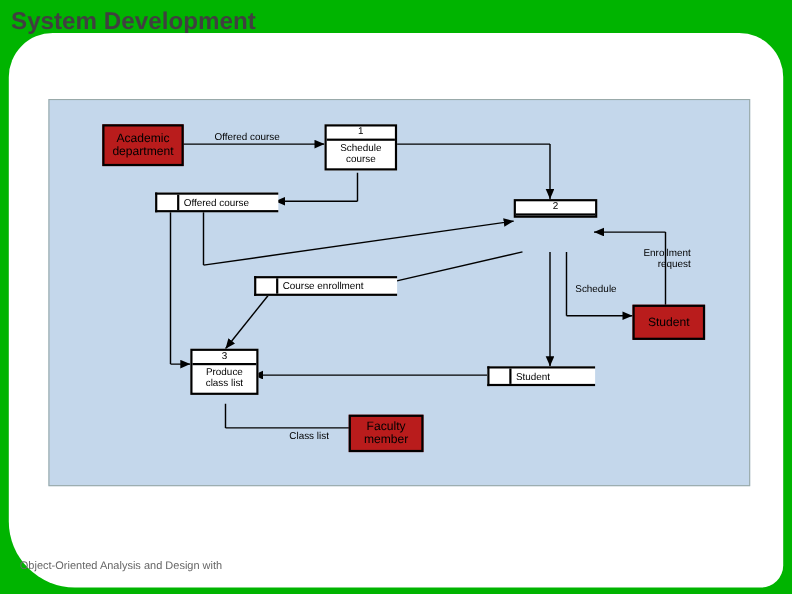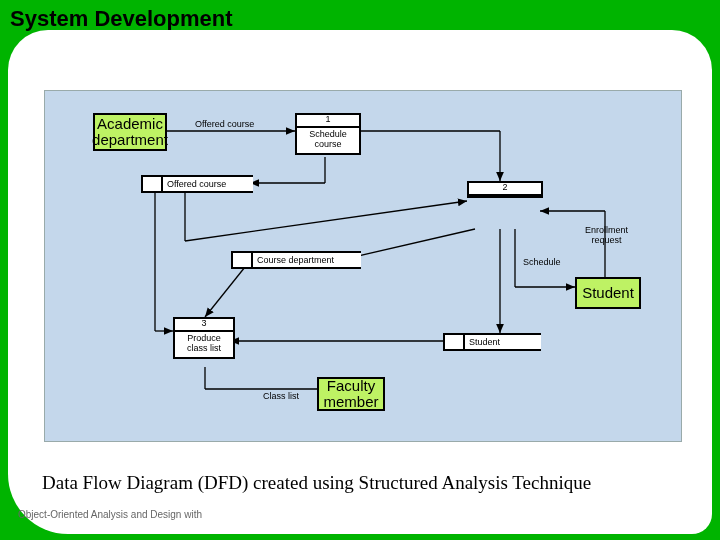--- a/index.html
+++ b/index.html
@@ -1,25 +1,25 @@
 <!DOCTYPE html>
 <html><head>
 <meta charset="utf-8">
 <style>
   html,body{margin:0;padding:0;width:720px;height:540px;font-family:Arial,Helvetica,sans-serif;overflow:hidden}
   .frame{width:720px;height:540px;background:#00b400;position:relative}
-  .title{position:absolute;left:10px;top:6px;color:#000000;font-size:22px;font-weight:bold;font-family:"Comic Sans MS","Trebuchet MS",Arial,sans-serif}
+  .title{position:absolute;left:10px;top:6px;color:#404040;font-size:22px;font-weight:bold;font-family:"Comic Sans MS","Trebuchet MS",Arial,sans-serif}
   .card{position:absolute;left:8px;top:30px;right:8px;bottom:6px;background:#ffffff;border-radius:44px;border-top-left-radius:40px;border-top-right-radius:40px;border-bottom-left-radius:60px;border-bottom-right-radius:20px;padding:0}
   .dfd-wrap{position:absolute;left:36px;top:60px;width:636px;height:350px;background:#c4d7eb;border:1px solid #9aa}
   .dfd{position:absolute;left:0;top:0;width:636px;height:350px}
   .caption{position:absolute;left:34px;bottom:40px;font-family:"Times New Roman",Times,serif;font-size:19px;color:#000}
   .truncated{position:absolute;left:10px;bottom:14px;color:#666;font-size:10px;line-height:1.05;font-family:sans-serif}
 
   
-  .ext{position:absolute;border:2px solid #000;background:#bef264;font-size:15px;text-align:center;display:flex;align-items:center;justify-content:center;line-height:1.1}
+  .ext{position:absolute;border:2px solid #000;background:#b91c1c;font-size:11px;text-align:center;display:flex;align-items:center;justify-content:center;line-height:1.1}
   .proc{position:absolute;border:2px solid #000;background:#fff;font-size:9px;text-align:center;line-height:1.1}
   .proc .pn{border-bottom:2px solid #000;font-size:9px;padding:0 0 1px}
   .proc .pl{padding:2px 2px 3px}
   .store{position:absolute;border:2px solid #000;border-right:none;background:#fff;font-size:9px;height:14px;display:flex;flex-direction:row}
   .store .sn{border-right:2px solid #000;width:18px;display:flex;align-items:center;justify-content:center}
   .store .sl{flex:1;display:flex;align-items:center;padding:0 4px}
   .flowlabel{position:absolute;font-size:9px;color:#000;background:transparent;white-space:nowrap}
 </style>
 </head>
 <body>
@@ -84,32 +84,31 @@
         <div class="pn">3</div>
         <div class="pl">Produce<br>class list</div>
       </div>
 
       <div class="store" style="left:96px;top:84px;width:110px">
         <div class="sn"></div>
         <div class="sl">Offered course</div>
       </div>
       <div class="store" style="left:186px;top:160px;width:128px">
         <div class="sn"></div>
-        <div class="sl">Course department</div>
+        <div class="sl">Course enrollment</div>
       </div>
       <div class="store" style="left:398px;top:242px;width:96px">
         <div class="sn"></div>
         <div class="sl">Student</div>
       </div>
 
       <div class="flowlabel" style="left:150px;top:28px">Offered course</div>
-      <div class="flowlabel" style="left:540px;top:134px;text-align:center">Enrollment<br>request</div>
+      <div class="flowlabel" style="left:540px;top:134px;text-align:right">Enrollment<br>request</div>
       <div class="flowlabel" style="left:478px;top:166px">Schedule</div>
       <div class="flowlabel" style="left:218px;top:300px">Class list</div>
     </div>
 
-    <div class="caption">Data Flow Diagram (DFD) created using Structured Analysis Technique</div>
 
     <div class="truncated">
       <div>Object-Oriented Analysis and Design with</div>
     </div>
   </div>
 </div>
 
 </body></html>

